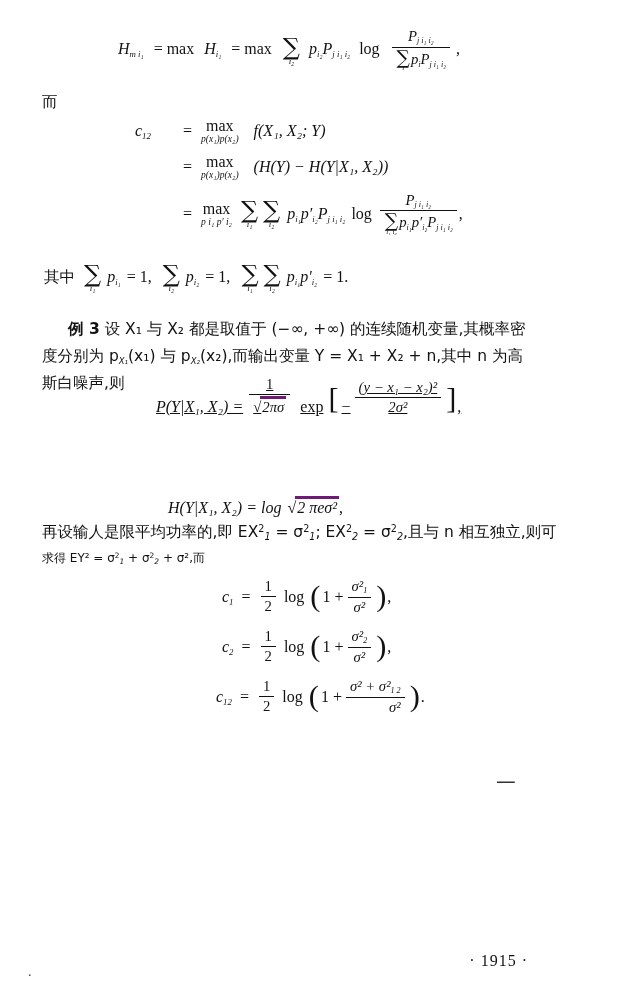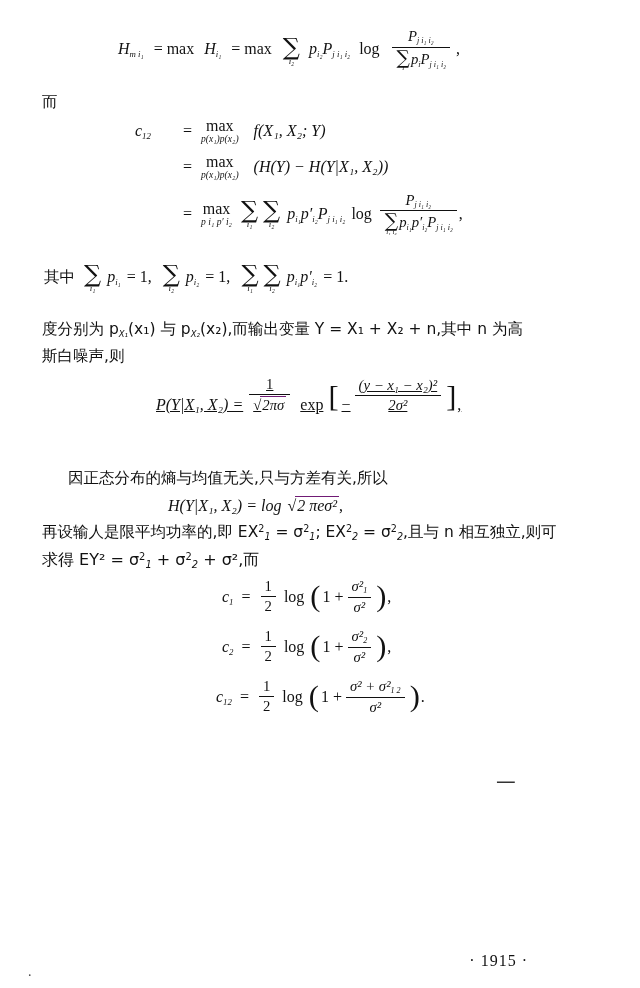--- a/index.html
+++ b/index.html
@@ -70,21 +70,21 @@
     text-align: center;
     vertical-align: middle;
     line-height: 1.05;
     margin: 0 3px;
   }
   .maxlim .sym { display:block; font-style: normal; }
   .maxlim .lim { display:block; font-size: 0.6em; font-style: italic; margin-top: -1px;}
 
   .sqrt {
     display: inline-block;
-    border-top: 1px solid #701a75;
+    border-top: 3px solid #701a75;
     padding: 0 2px;
     margin-left: -1px;
   }
   .radical { font-style: normal; }
 
   .bracket { font-style: normal; }
 
   .pagenum {
     position: absolute;
     bottom: 18px;
@@ -224,20 +224,24 @@
     <span class="oplim" style="margin-left:4px;">
       <span class="sym">∑</span>
         <span class="lim">i₂</span>
     </span>
     <span style="margin-left:5px;"><span class="math">p</span><span class="subsub">i₁</span><span class="math">p′</span><span class="subsub">i₂</span></span>
     <span class="up" style="margin-left:6px;">= 1.</span>
   </div>
 
   <div class="abs" style="left:42px; top:316px; width:556px;">
     <div class="cn" style="line-height:1.75;">
+      <span class="indent"></span><b>例 3</b>
+      <span>设  X₁  与  X₂  都是取值于 (−∞, +∞) 的连续随机变量,其概率密</span>
+    </div>
+    <div class="cn" style="line-height:1.75;">
       <span>度分别为 p</span><span class="subsub">X₁</span><span>(x₁) 与 p</span><span class="subsub">X₂</span><span>(x₂),而输出变量 Y = X₁ + X₂ + n,其中 n 为高</span>
     </div>
     <div class="cn" style="line-height:1.75;">
       <span>斯白噪声,则</span>
     </div>
   </div>
 
   <div class="abs" style="left:156px; top:376px; font-size:16px; display:flex; align-items:flex-end;text-decoration:underline;">
     <span class="math">P(Y|X₁, X₂) =</span>
     <span class="frac" style="margin:0 6px;">
@@ -251,35 +255,32 @@
     <span class="up">−</span>
     <span class="frac" style="margin:0 4px;">
       <span class="num math">(y − x₁ − x₂)²</span>
       <span class="den math">2σ²</span>
     </span>
     <span class="bracket" style="font-size:1.9em; margin:0 1px;">]</span>
     <span class="up">,</span>
   </div>
 
 
-  <div class="abs cn" style="left:42px; top:468px; font-size:15.5px;">
-    <span class="indent"></span><span>因正态分布的熵与均值无关,只与方差有关,所以</span>
-  </div>
 
   <div class="abs" style="left:168px; top:496px; font-size:16px; display:flex; align-items:flex-end;">
     <span class="math">H(Y|X₁, X₂) = log</span>
     <span style="margin-left:6px;"><span class="radical">√</span><span class="sqrt math">2 πeσ²</span></span>
     <span class="up">,</span>
   </div>
 
   <div class="abs cn" style="left:42px; top:522px; font-size:15.5px;">
     <span>再设输人是限平均功率的,即 EX</span><sup>2</sup><sub>1</sub><span> = σ</span><sup>2</sup><sub>1</sub><span>;  EX</span><sup>2</sup><sub>2</sub><span> = σ</span><sup>2</sup><sub>2</sub><span>,且与 n 相互独立,则可</span>
   </div>
 
-  <div class="abs cn" style="left:42px; top:550px; font-size:16px;">
+  <div class="abs cn" style="left:42px; top:550px; font-size:12px;">
     <span>求得  EY² = σ</span><sup>2</sup><sub>1</sub><span> + σ</span><sup>2</sup><sub>2</sub><span> + σ²,而</span>
   </div>
 
   <div class="abs" style="left:222px; top:578px; font-size:16px; display:flex; align-items:center;">
     <span class="math"><span>c</span><span class="subsub">1</span></span>
     <span class="up" style="margin:0 8px;">=</span>
     <span class="frac">
       <span class="num">1</span>
       <span class="den">2</span>
     </span>
@@ -315,21 +316,21 @@
   <div class="abs" style="left:216px; top:678px; font-size:16px; display:flex; align-items:center;">
     <span class="math"><span>c</span><span class="subsub">12</span></span>
     <span class="up" style="margin:0 8px;">=</span>
     <span class="frac">
       <span class="num">1</span>
       <span class="den">2</span>
     </span>
     <span class="up" style="margin-left:6px;">log</span>
     <span class="up" style="font-size:1.9em; margin:0 2px 0 6px;">(</span>
     <span class="up">1 +</span>
-    <span class="frac" style="margin:0 4px;">
+    <span class="frac" style="margin:0 4px;text-align:right;">
       <span class="num"><span class="math">σ² + σ²</span><span class="subsub">1   2</span></span>
       <span class="den math">σ²</span>
     </span>
     <span class="up" style="font-size:1.9em; margin:0 1px;">)</span>
     <span class="up">.</span>
   </div>
 
   <div class="tickmark" style="left:496px; top:770px;">一</div>
 
   <div class="pagenum">· 1915 ·</div>

